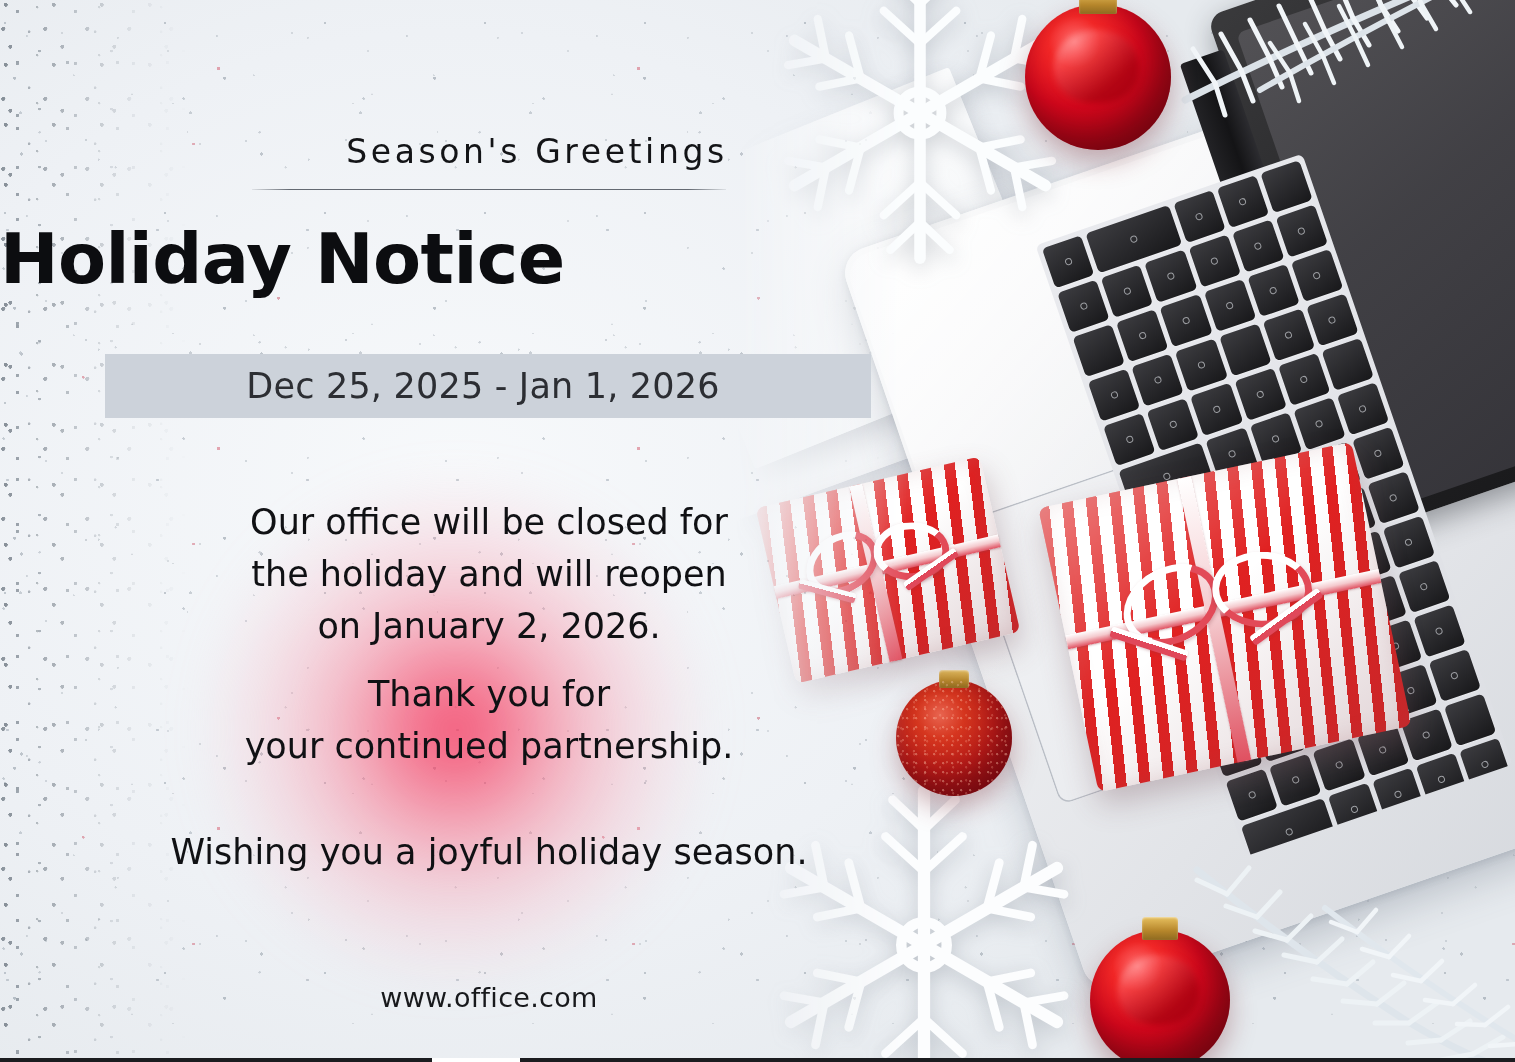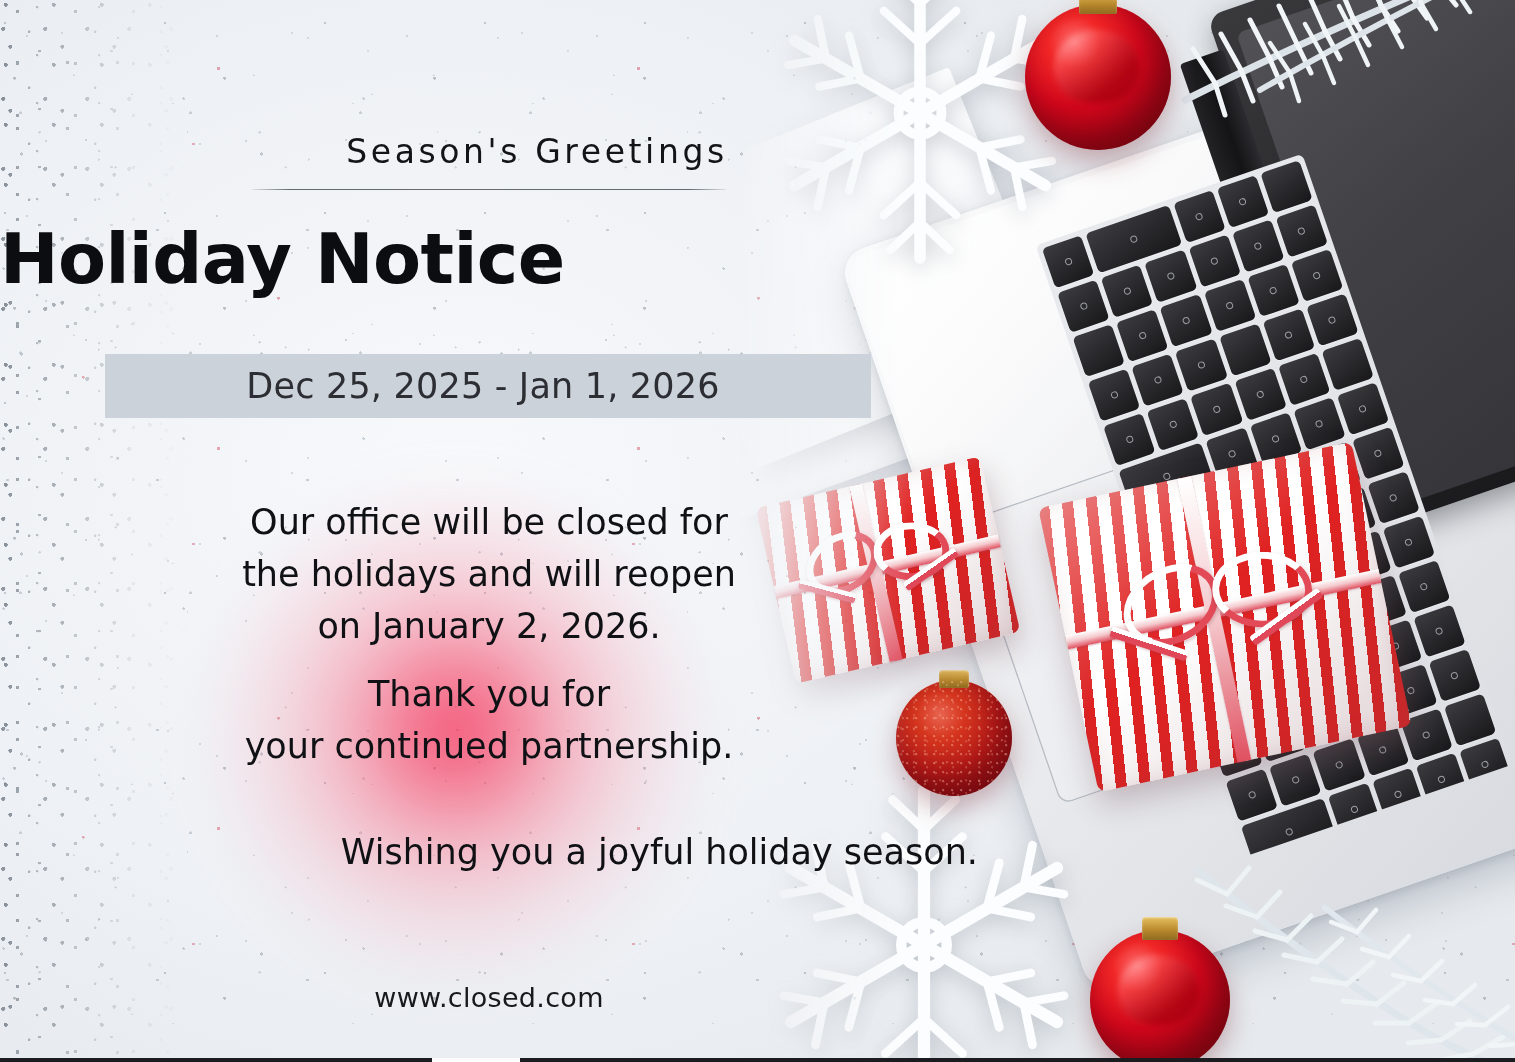--- a/index.html
+++ b/index.html
@@ -384,21 +384,21 @@
     text-align: center;
     font-size: 35px;
     font-weight: 500;
     line-height: 52px;
     color: #101114;
   }
   .wish-block {
     position: absolute;
     left: 0; top: 826px;
     width: 978px;
-    text-align: right;
+    text-align: center;
     font-size: 35px;
     font-weight: 500;
     line-height: 52px;
     color: #101114;
   }
   .footer-url {
     position: absolute;
     left: 0; top: 982px;
     width: 978px;
     text-align: center;
@@ -743,33 +743,33 @@
 
     <div class="greeting">Season's Greetings</div>
     <div class="divider"></div>
     <div class="title">Holiday Notice</div>
 
     <div class="date-banner"></div>
     <div class="date-text">Dec 25, 2025 - Jan 1, 2026</div>
 
     <div class="body-block">
       <div>Our office will be closed for</div>
-      <div>the holidays and will reopen</div>
+      <div>the holiday and will reopen</div>
       <div>on January 2, 2026.</div>
     </div>
 
     <div class="thanks-block">
       <div>Thank you for</div>
       <div>your continued partnership.</div>
     </div>
 
     <div class="wish-block">
       <div>Wishing you a joyful holiday season.</div>
     </div>
 
-    <div class="footer-url">www.closed.com</div>
+    <div class="footer-url">www.office.com</div>
   </div>
 
   <div class="bottom-strip"></div>
   <div class="strip-dark-a"></div>
   <div class="strip-dark-b"></div>
 
 </div>
 
 </body></html>

